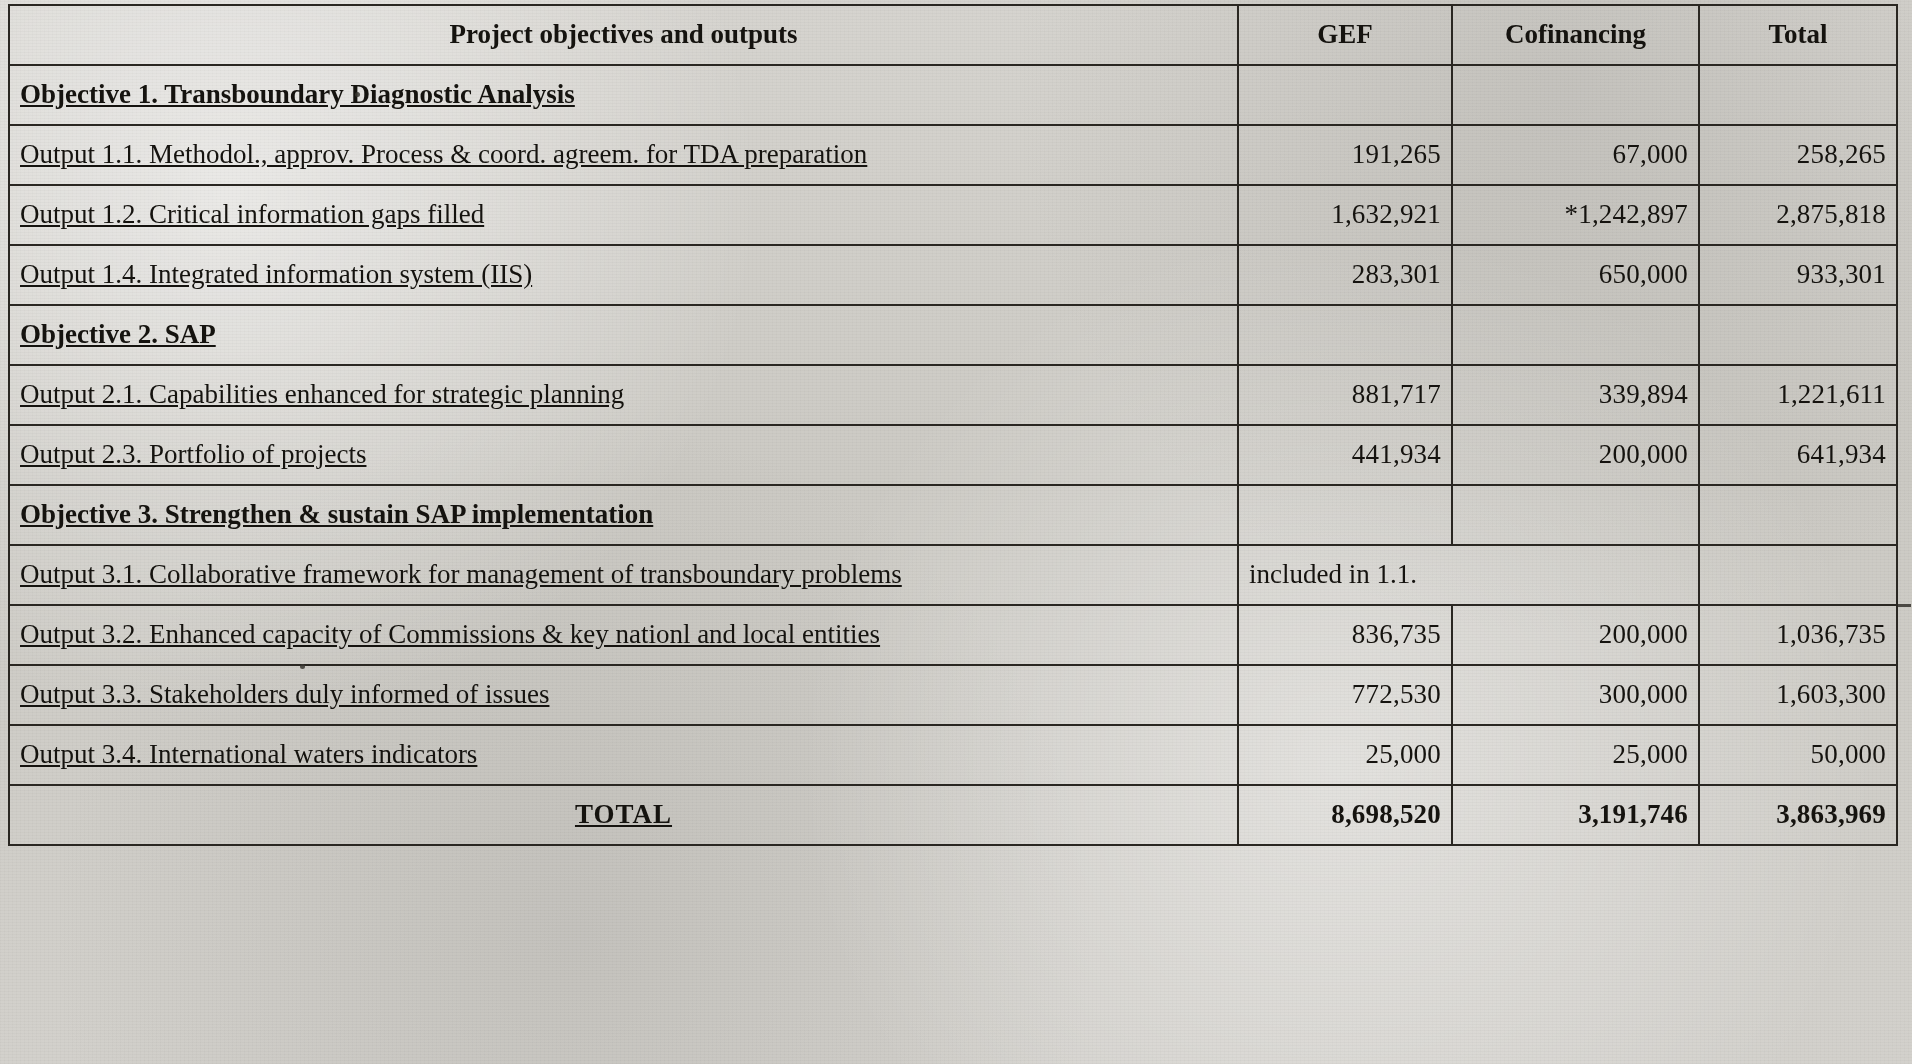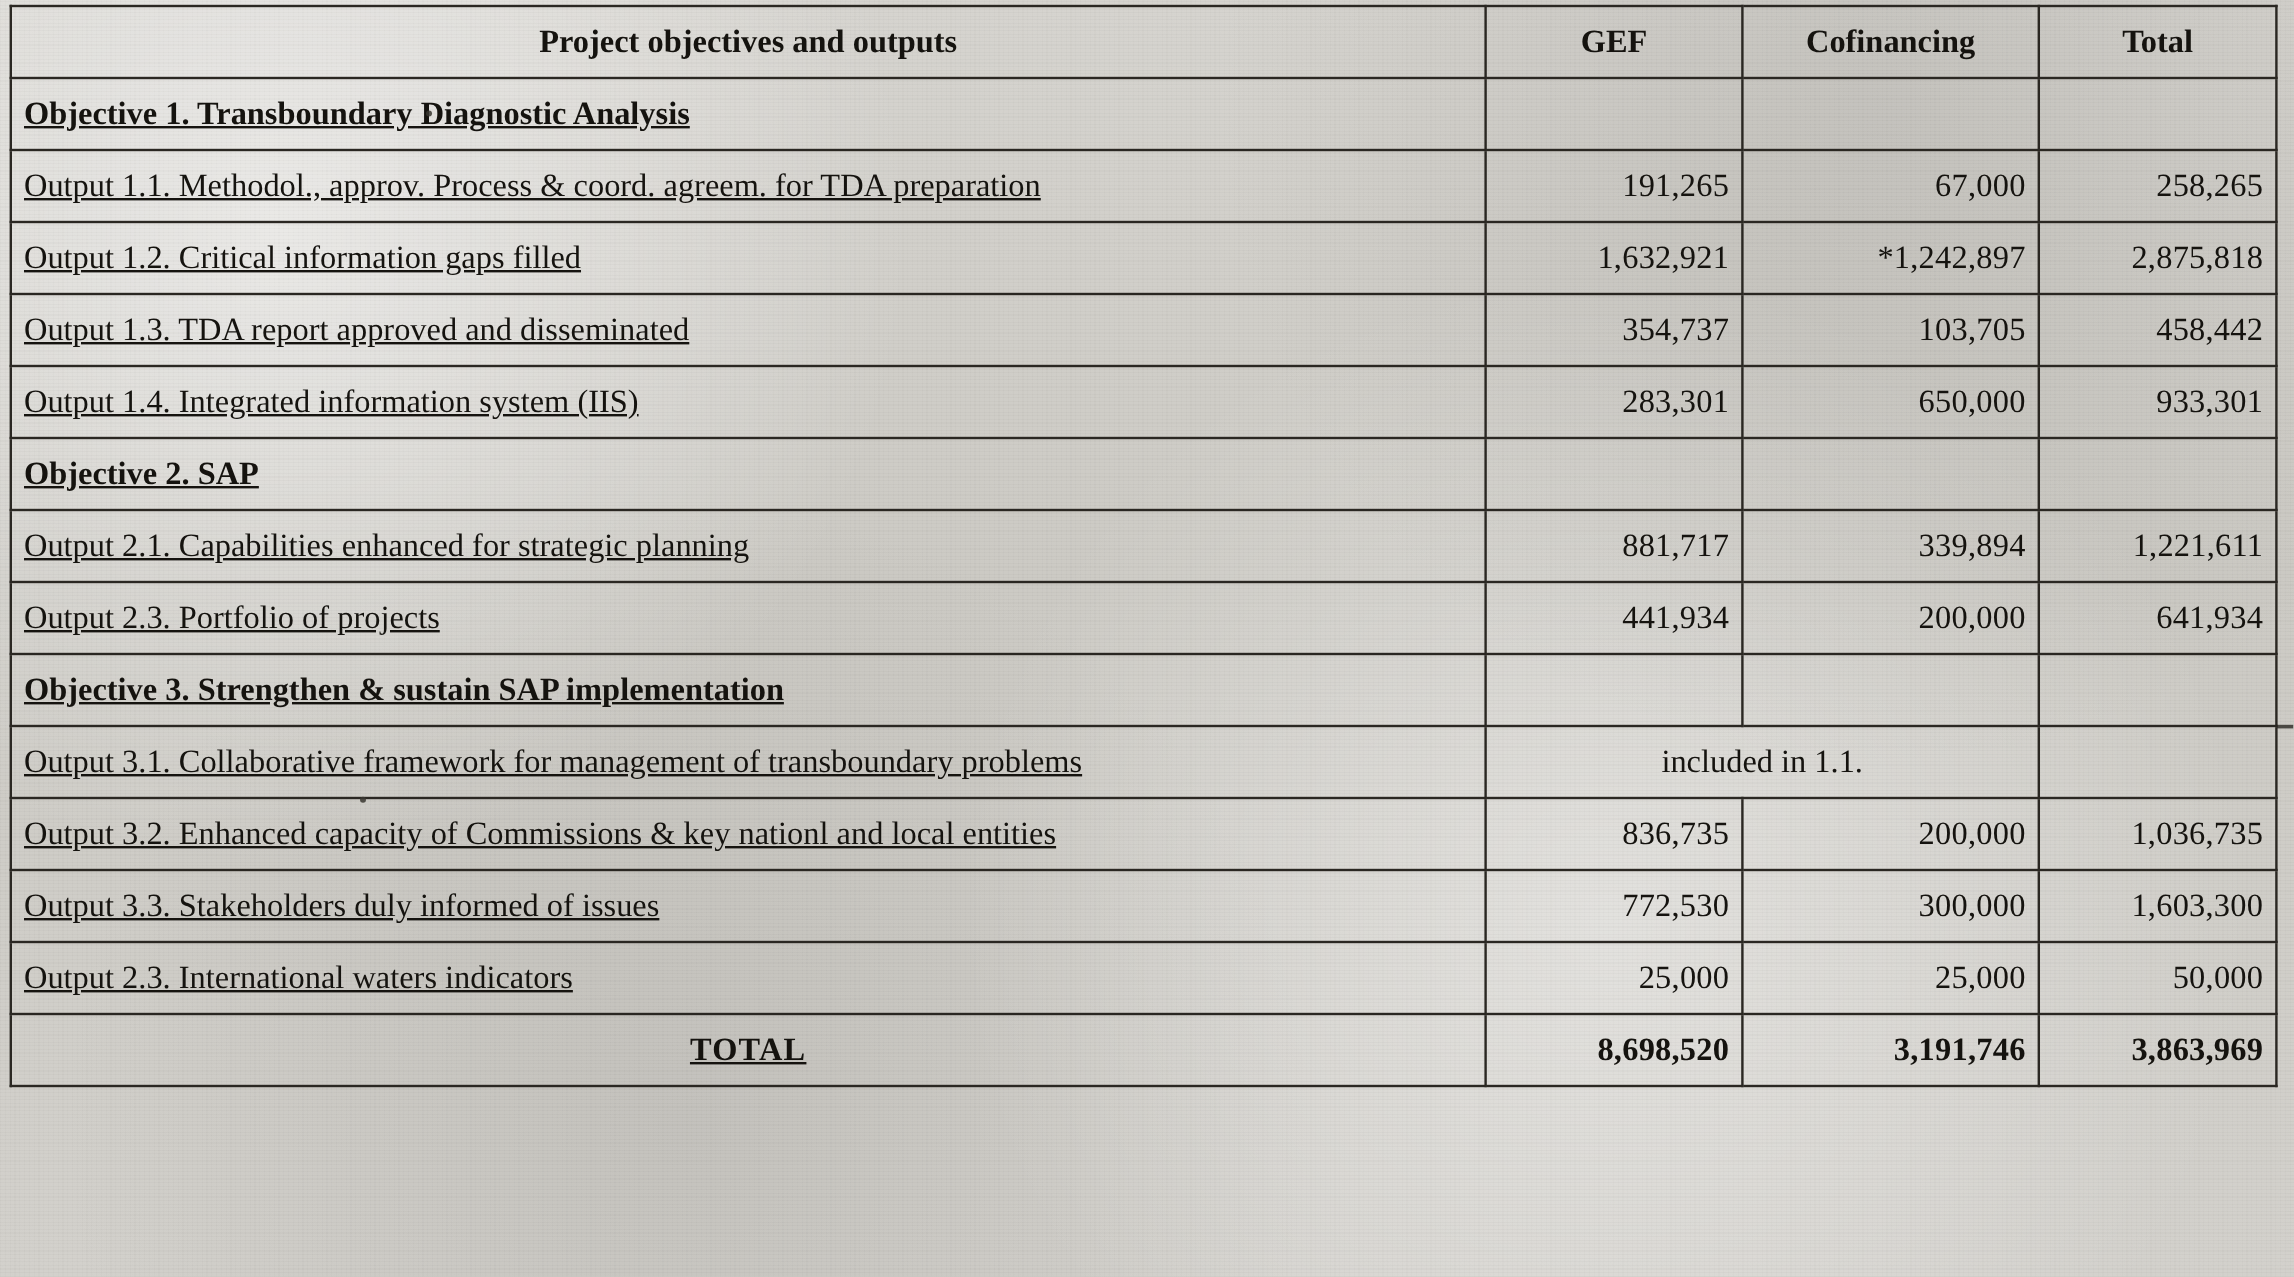--- a/index.html
+++ b/index.html
@@ -70,21 +70,21 @@
   .obj td {
     font-weight: bold;
     font-size: 28px;
   }
   .num {
     text-align: right;
     font-variant-numeric: lining-nums;
     letter-spacing: .2px;
   }
   .desc { text-align: left; text-decoration: underline; }
-  .center { text-align: center; }
+  .center { text-align: left; }
   .total td {
     font-weight: bold;
   }
   .total .desc { text-align: center; letter-spacing: 1px; }
   .stray-dot {
     position: absolute;
     width: 5px; height: 5px;
     background: #3a3731;
     border-radius: 50%;
     opacity: .85;
@@ -137,26 +137,20 @@
         <td class="num">258,265</td>
       </tr>
 
       <tr>
         <td class="desc">Output 1.2. Critical information gaps filled</td>
         <td class="num">1,632,921</td>
         <td class="num">*1,242,897</td>
         <td class="num">2,875,818</td>
       </tr>
 
-      <tr>
-        <td class="desc">Output 1.3. TDA report approved and disseminated</td>
-        <td class="num">354,737</td>
-        <td class="num">103,705</td>
-        <td class="num">458,442</td>
-      </tr>
 
       <tr>
         <td class="desc">Output 1.4. Integrated information system (IIS)</td>
         <td class="num">283,301</td>
         <td class="num">650,000</td>
         <td class="num">933,301</td>
       </tr>
 
       <tr class="obj">
         <td class="desc">Objective 2. SAP</td>
@@ -201,21 +195,21 @@
       </tr>
 
       <tr>
         <td class="desc">Output 3.3. Stakeholders duly informed of issues</td>
         <td class="num">772,530</td>
         <td class="num">300,000</td>
         <td class="num">1,603,300</td>
       </tr>
 
       <tr>
-        <td class="desc">Output 2.3. International waters indicators</td>
+        <td class="desc">Output 3.4. International waters indicators</td>
         <td class="num">25,000</td>
         <td class="num">25,000</td>
         <td class="num">50,000</td>
       </tr>
 
       <tr class="total">
         <td class="desc">TOTAL</td>
         <td class="num">8,698,520</td>
         <td class="num">3,191,746</td>
         <td class="num">3,863,969</td>

